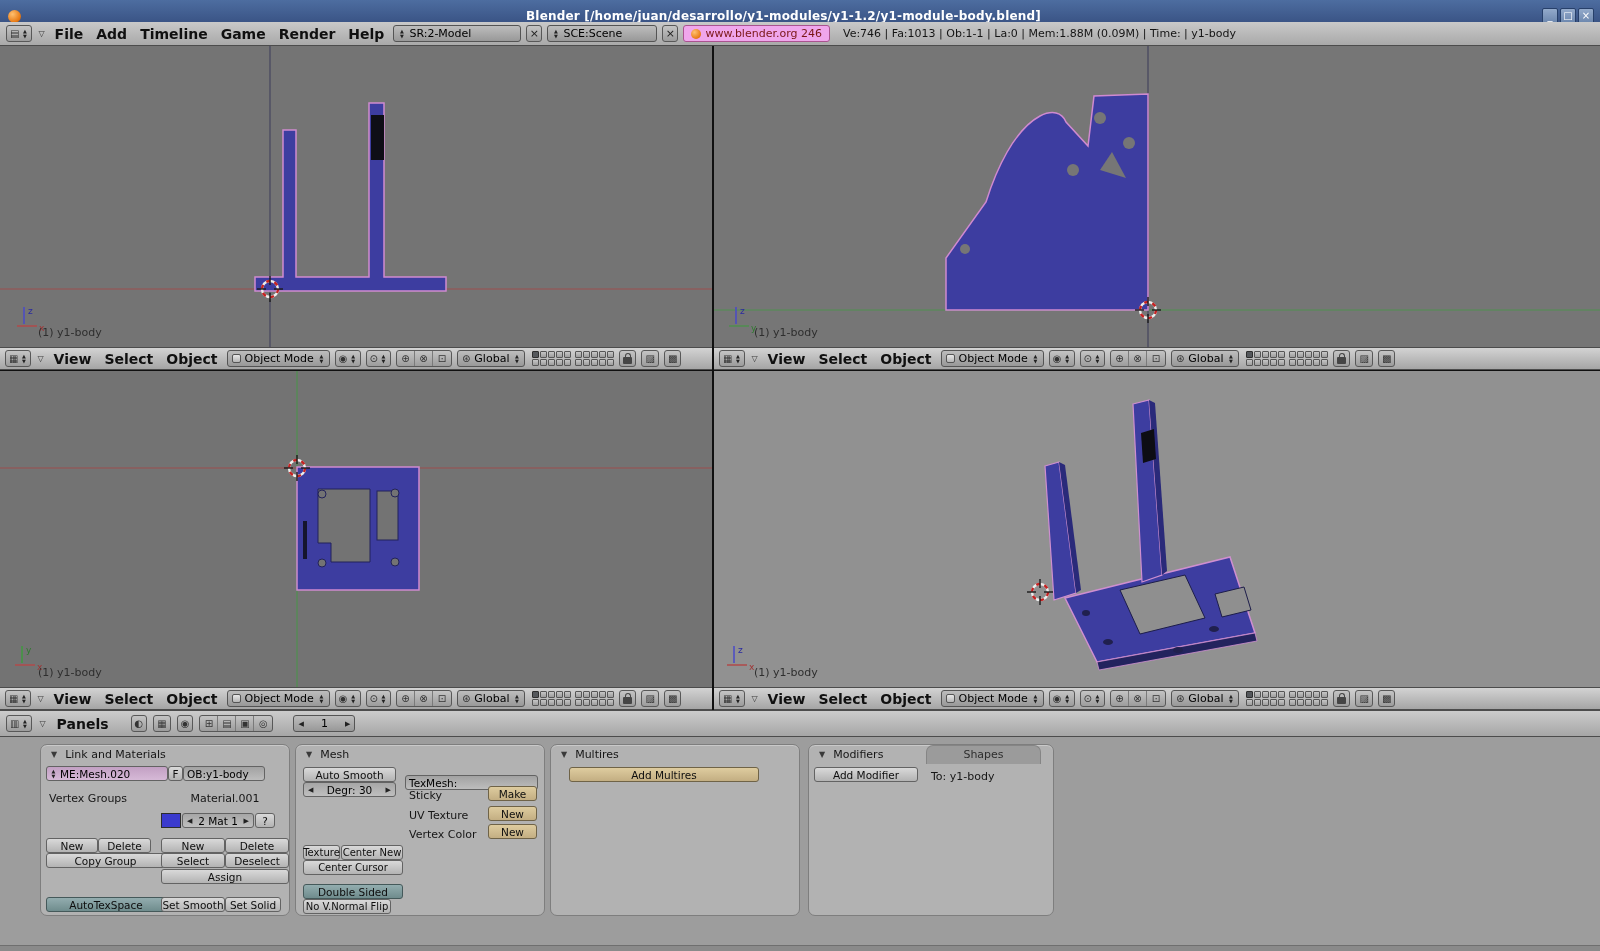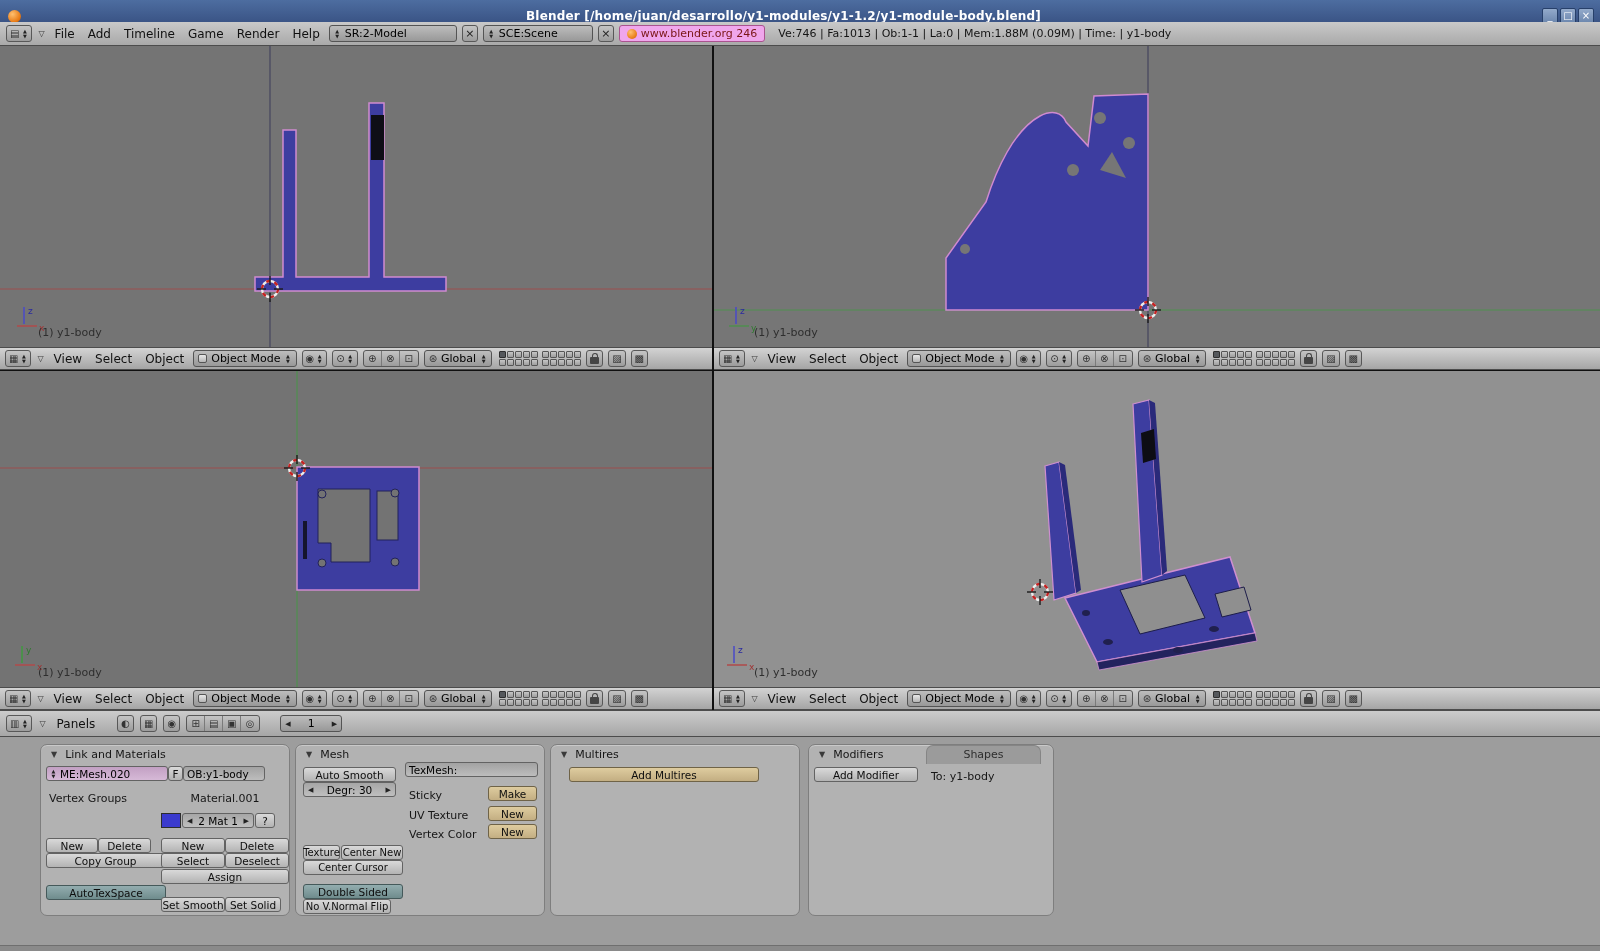--- a/index.html
+++ b/index.html
@@ -12,21 +12,21 @@
   .titlebar { position:absolute; left:0; top:0; width:1600px; height:22px;
     background:linear-gradient(#4d6da0,#32497a); display:flex; align-items:center; padding:16px 4px; }
   .tb-logo { width:13px; height:13px; border-radius:50%;
     background:radial-gradient(circle at 35% 32%, #ffc070, #e87a14 65%, #a34d05); margin:0 4px; }
   .tb-title { flex:1; text-align:center; color:#ffffff; font-weight:bold; font-size:12px; letter-spacing:.2px; }
   .tb-btns { display:flex; gap:2px; margin-right:2px; }
   .tb-btn { width:16px; height:16px; background:linear-gradient(#93aacb,#6b86ad); border:1px solid #27406a;
     color:#fff; font-size:10px; line-height:13px; text-align:center; border-radius:2px; }
 
   
-  .hmenu { font-size:12px; color:#101010; padding:1px 4px; white-space:nowrap; }
+  .hmenu { font-size:14px; color:#101010; padding:1px 4px; white-space:nowrap;font-weight:bold; }
   .tri { font-size:8px; color:#3a3a3a; padding:0 1px; }
   .iconbtn { display:flex; align-items:center; gap:2px; height:17px; padding:0 3px;
     background:linear-gradient(#c4c4c4,#9c9c9c); border:1px solid #585858; border-radius:3px; }
   .icon { font-size:10px; color:#333; line-height:1; }
   .stepper { width:7px; display:flex; flex-direction:column; align-items:center; justify-content:center; }
   .stepper::before { content:"▲"; font-size:5px; line-height:5px; color:#222; }
   .stepper::after  { content:"▼"; font-size:5px; line-height:5px; color:#222; }
   .dd { display:flex; align-items:center; gap:4px; height:17px; padding:0 4px; font-size:11px; white-space:nowrap;
     background:linear-gradient(#bdbdbd,#989898); border:1px solid #545454; border-radius:3px; }
   .xbtn { width:16px; height:17px; display:flex; align-items:center; justify-content:center; font-size:11px;
@@ -591,37 +591,37 @@
       </div>
       <div class="btn" style="left:214px; top:68px; width:20px">?</div>
       <div class="btn" style="left:5px; top:93px; width:52px">New</div>
       <div class="btn" style="left:57px; top:93px; width:53px">Delete</div>
       <div class="btn" style="left:120px; top:93px; width:64px">New</div>
       <div class="btn" style="left:184px; top:93px; width:64px">Delete</div>
       <div class="btn" style="left:5px; top:108px; width:119px">Copy Group</div>
       <div class="btn" style="left:120px; top:108px; width:64px">Select</div>
       <div class="btn" style="left:184px; top:108px; width:64px">Deselect</div>
       <div class="btn" style="left:120px; top:124px; width:128px">Assign</div>
-      <div class="btn teal" style="left:5px; top:140px; width:120px">AutoTexSpace</div>
+      <div class="btn teal" style="left:5px; top:152px; width:120px">AutoTexSpace</div>
       <div class="btn" style="left:120px; top:152px; width:64px">Set Smooth</div>
       <div class="btn" style="left:184px; top:152px; width:56px">Set Solid</div>
     </div>
 
     <div class="panel" style="left:295px; top:7px; width:250px; height:172px">
       <div class="panel-header">
         <span class="tri">▼</span>
         <span class="panel-title">Mesh</span>
       </div>
       <div class="btn" style="left:7px; top:22px; width:93px">Auto Smooth</div>
       <div class="numfield" style="left:7px; top:37px; width:93px">
         <span class="mini">◀</span>
         <span class="val">Degr: 30</span>
         <span class="mini">▶</span>
       </div>
-      <div class="idfield" style="left:109px; top:17px; width:133px">
+      <div class="idfield" style="left:109px; top:30px; width:133px">
         <span>TexMesh:</span>
       </div>
       <div class="plabel" style="left:113px; top:44px">Sticky</div>
       <div class="btn tan" style="left:192px; top:41px; width:49px">Make</div>
       <div class="plabel" style="left:113px; top:64px">UV Texture</div>
       <div class="btn tan" style="left:192px; top:61px; width:49px">New</div>
       <div class="plabel" style="left:113px; top:83px">Vertex Color</div>
       <div class="btn tan" style="left:192px; top:79px; width:49px">New</div>
       <div class="btn sm" style="left:7px; top:100px; width:37px">Texture</div>
       <div class="btn sm" style="left:45px; top:100px; width:62px">Center New</div>

